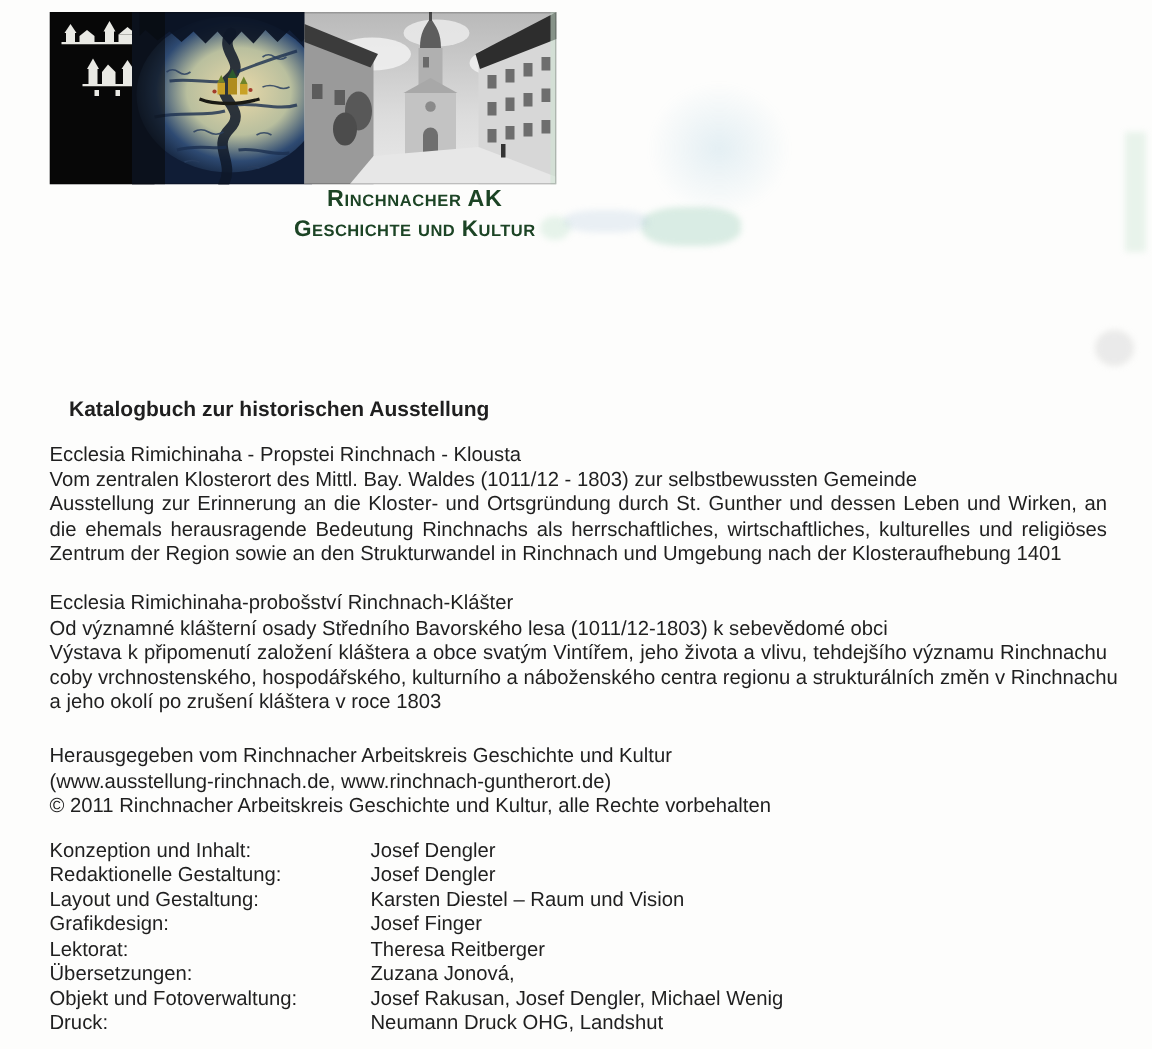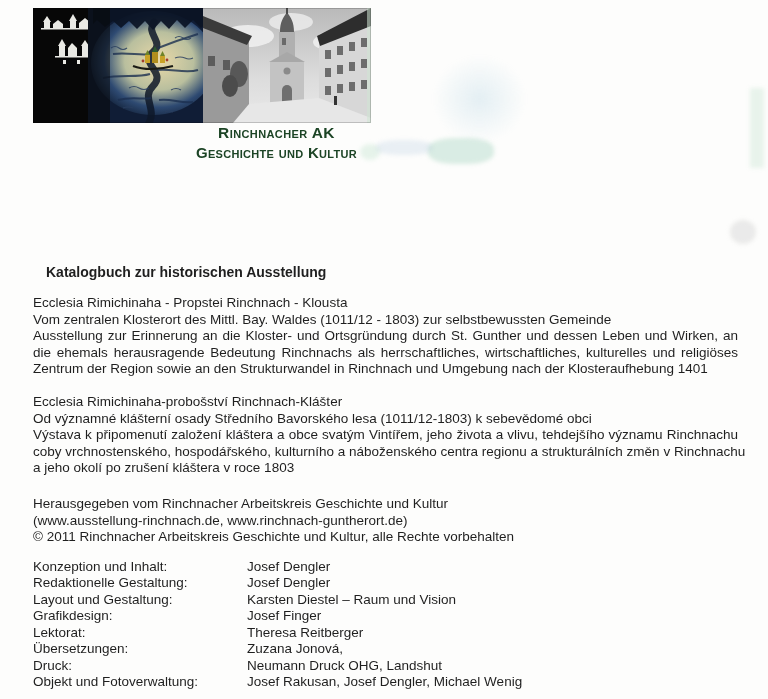--- a/index.html
+++ b/index.html
@@ -229,26 +229,26 @@
       </div>
       <div class="credit-row">
         <span class="credit-label">Lektorat:</span>
         <span class="credit-value">Theresa Reitberger</span>
       </div>
       <div class="credit-row">
         <span class="credit-label">Übersetzungen:</span>
         <span class="credit-value">Zuzana Jonová,</span>
       </div>
       <div class="credit-row">
+        <span class="credit-label">Objekt und Fotoverwaltung:</span>
+        <span class="credit-value">Josef Rakusan, Josef Dengler, Michael Wenig</span>
+      </div>
+      <div class="credit-row">
         <span class="credit-label">Druck:</span>
         <span class="credit-value">Neumann Druck OHG, Landshut</span>
-      </div>
-      <div class="credit-row">
-        <span class="credit-label">Objekt und Fotoverwaltung:</span>
-        <span class="credit-value">Josef Rakusan, Josef Dengler, Michael Wenig</span>
       </div>
     </div>
 
   <div class="ghost" id="ghost-1"></div>
   <div class="ghost" id="ghost-2"></div>
   <div class="ghost" id="ghost-3"></div>
   <div class="ghost" id="ghost-4"></div>
   <div class="ghost" id="ghost-5"></div>
   <div class="ghost" id="ghost-6"></div>
 </div>

